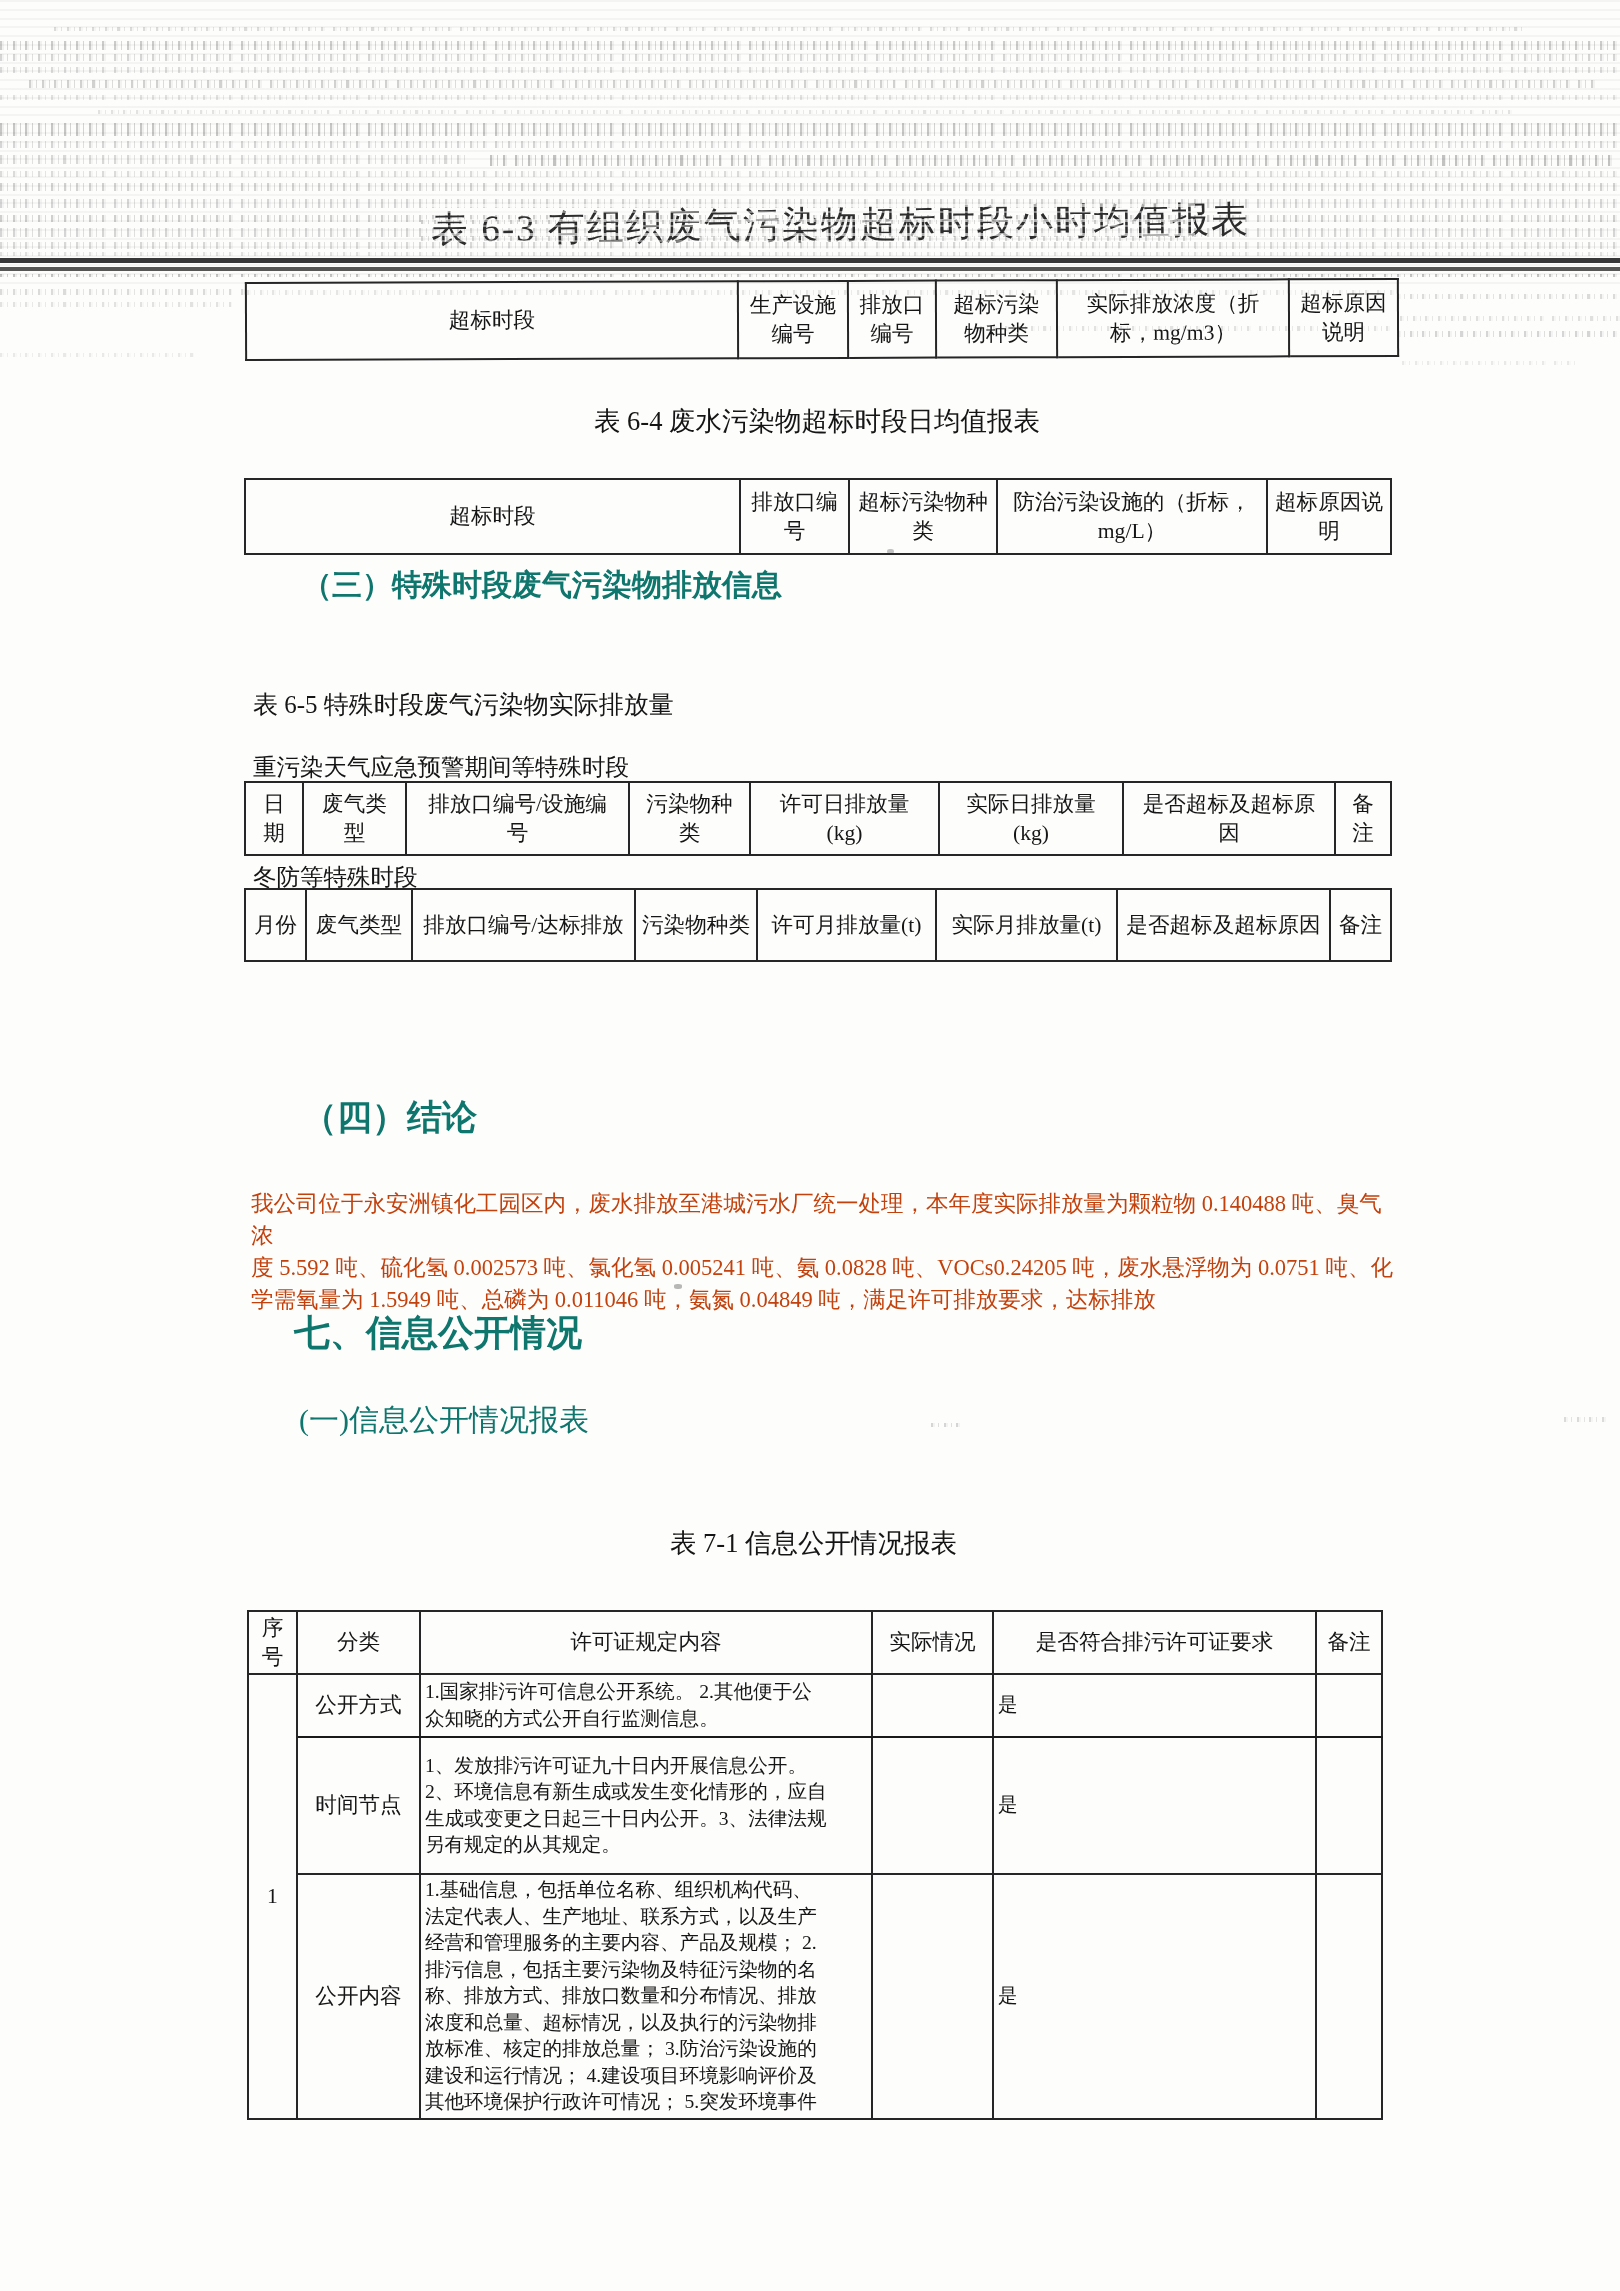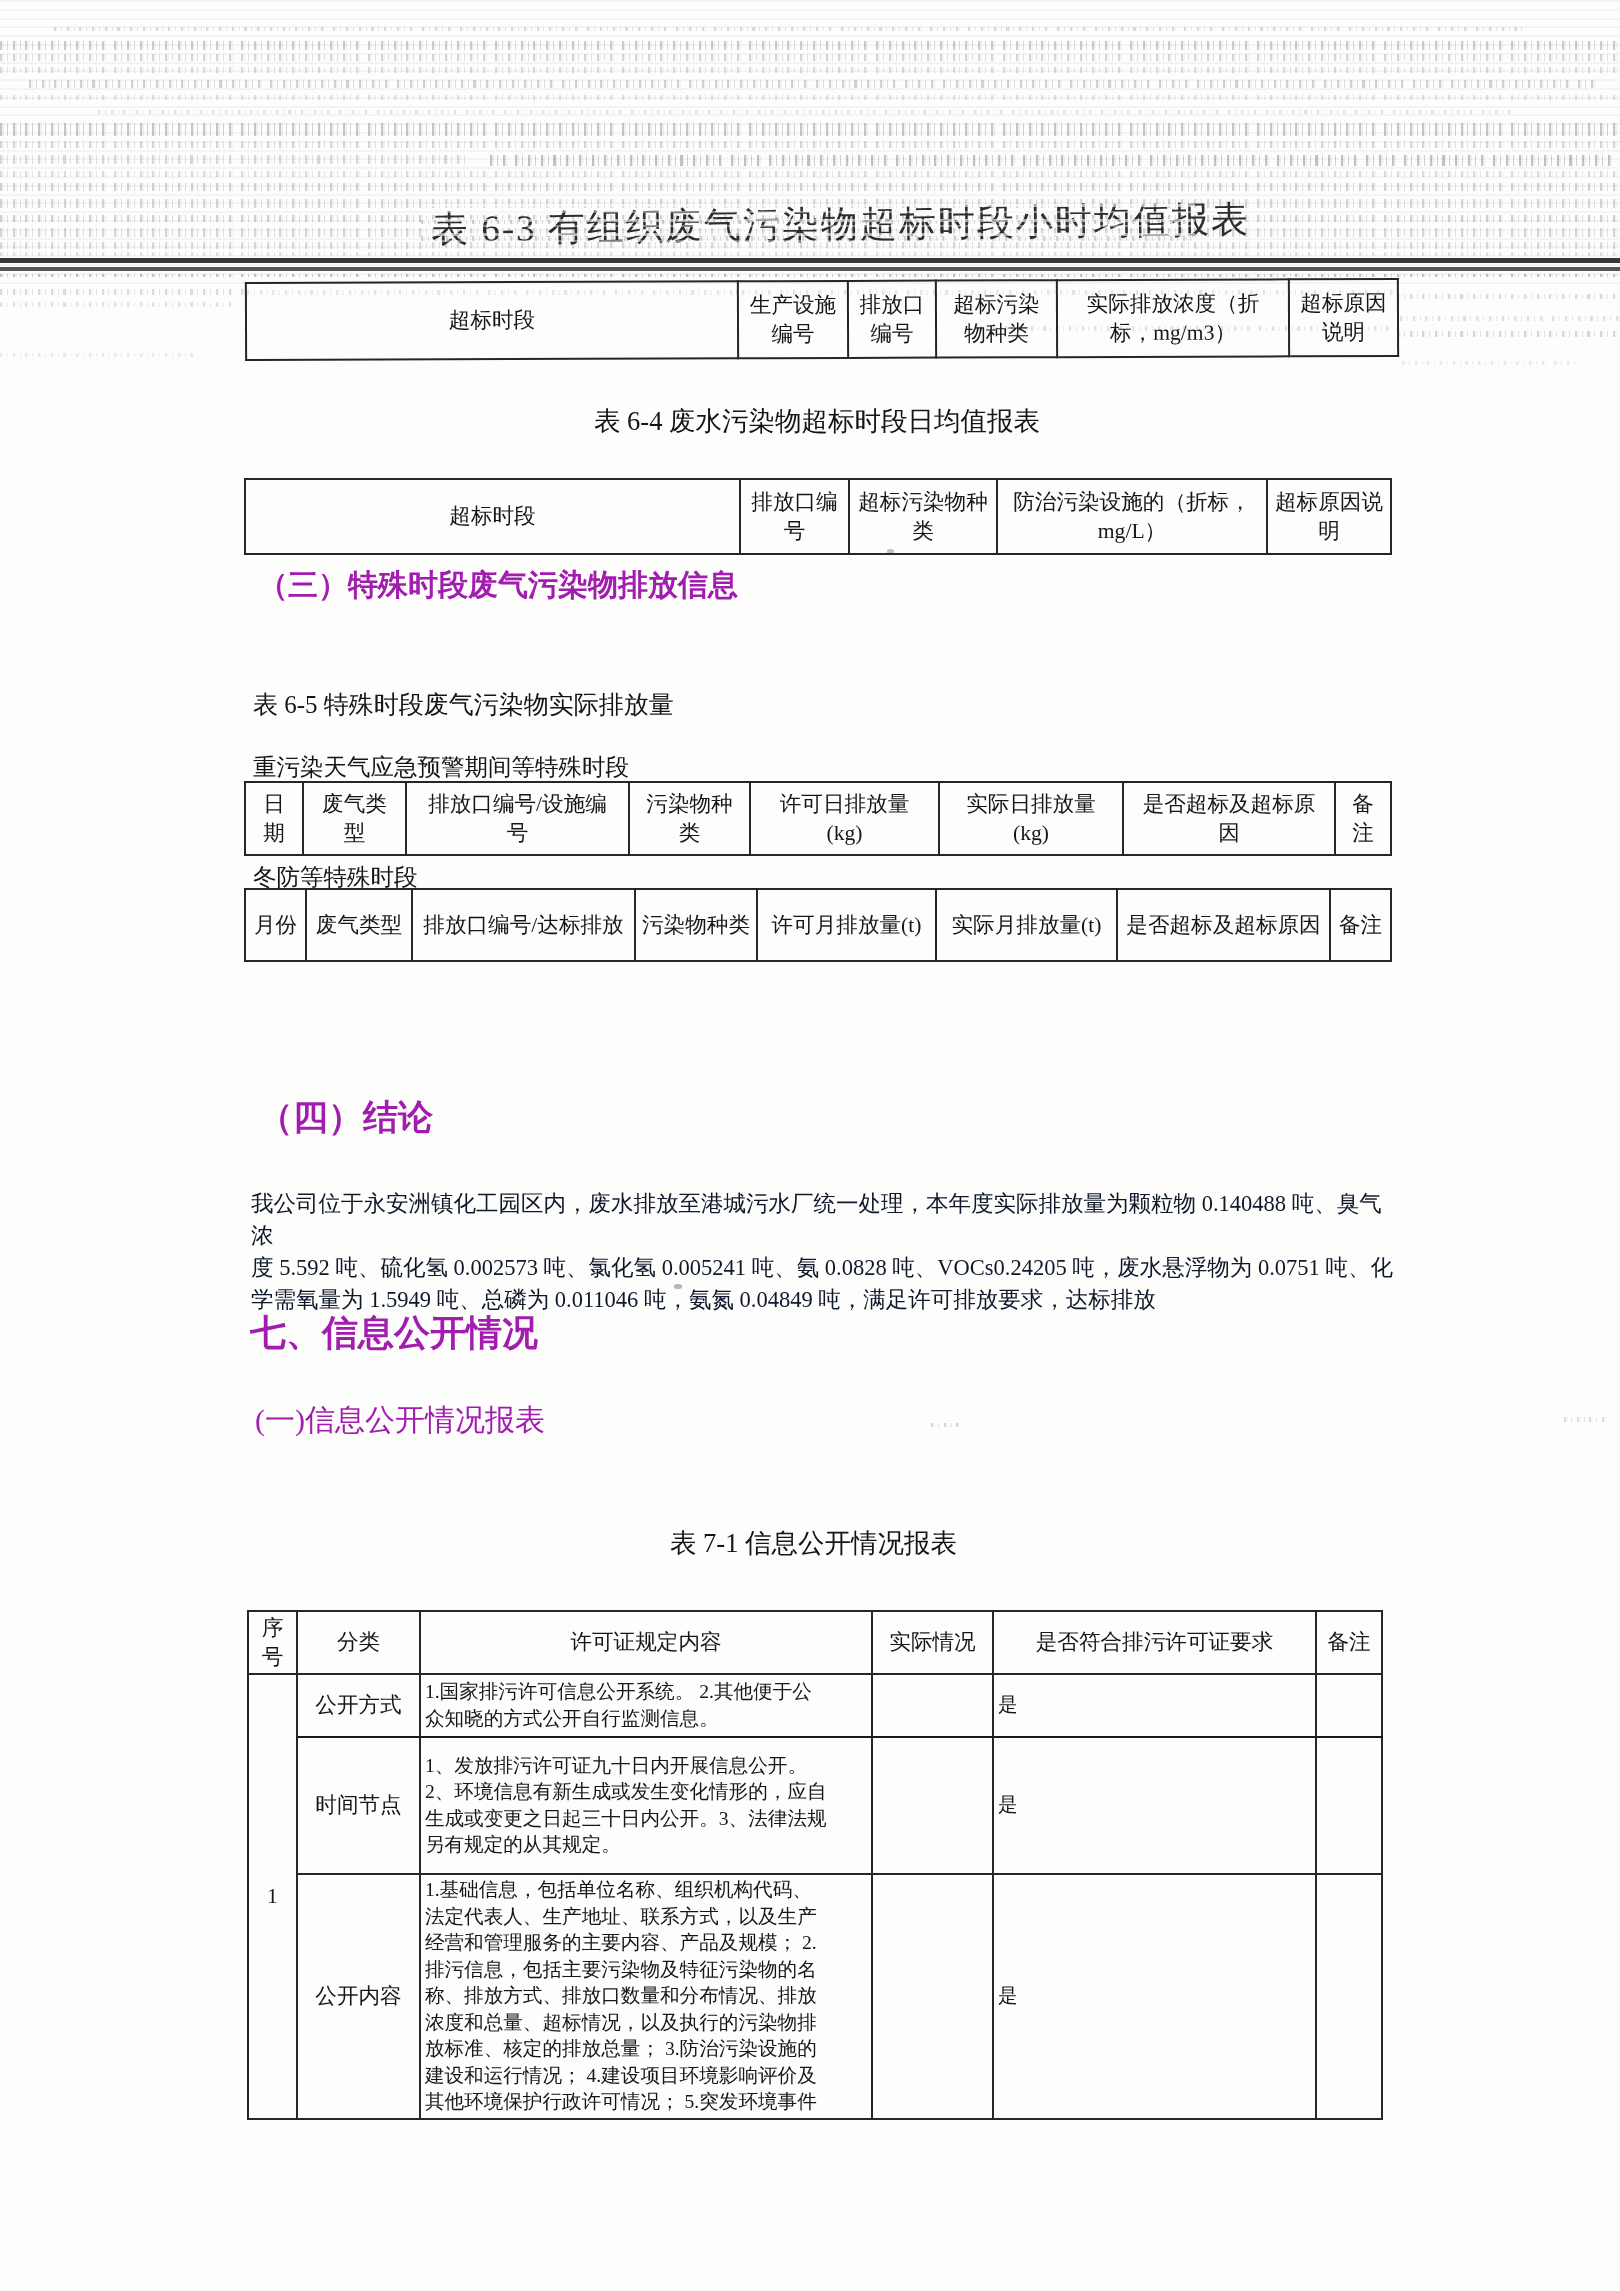--- a/index.html
+++ b/index.html
@@ -24,23 +24,23 @@
   table.sheet td,table.sheet th{border:2px solid #262626;font-weight:normal;
      text-align:center;vertical-align:middle;white-space:pre-line;padding:2px 3.9px;
      font-size:21.6px;line-height:1.32;color:#161616;overflow:hidden;}
   table.sheet{border:2.9px solid #1a1a1a;}
   
   .t71 td.body{font-size:19.6px;line-height:26.5px;text-align:left;vertical-align:middle;}
   .t71 td.cat{font-size:21.6px;text-align:center;}
   .t71 .thickbot{border-bottom:2.9px solid #191919;}
   
   .caption{position:absolute;text-align:center;font-size:26.5px;color:#151515;}
-  .h-sec{position:absolute;font-weight:600;color:#a21caf;white-space:nowrap;}
+  .h-sec{position:absolute;font-weight:600;color:#0f766e;white-space:nowrap;margin-left:44px;}
   .label{position:absolute;font-size:23.5px;color:#151515;white-space:nowrap;}
-  .para{position:absolute;font-size:22.5px;line-height:32px;color:#0f172a;white-space:pre-line;}
+  .para{position:absolute;font-size:22.5px;line-height:32px;color:#c2410c;white-space:pre-line;}
 </style>
 </head>
 <body>
 
 <div class="page">
 
   <div class="noiseband"></div>
   <div>
     <div class="streak" style="top:27.4px;height:3.9px;left:54px;width:1470px;opacity:.25"></div>
     <div class="streak" style="top:41px;height:8.8px;left:0;width:1620px;opacity:.38"></div>

